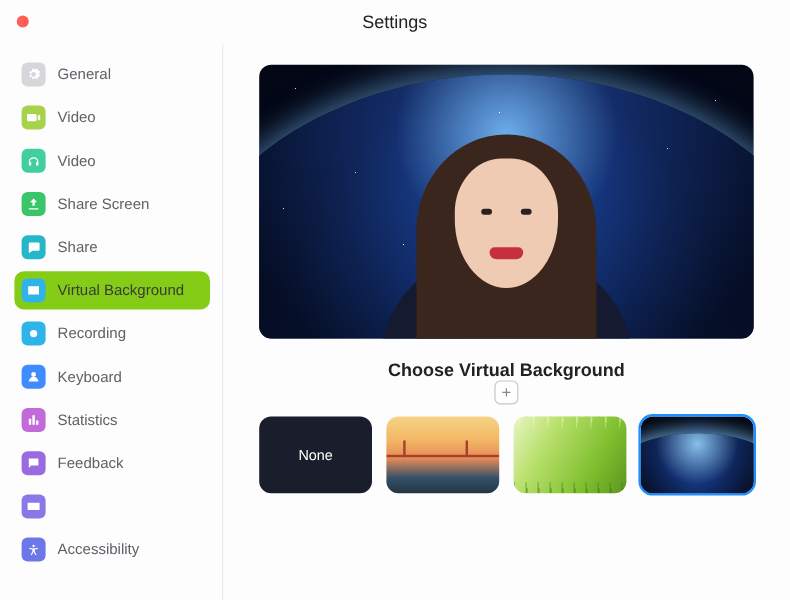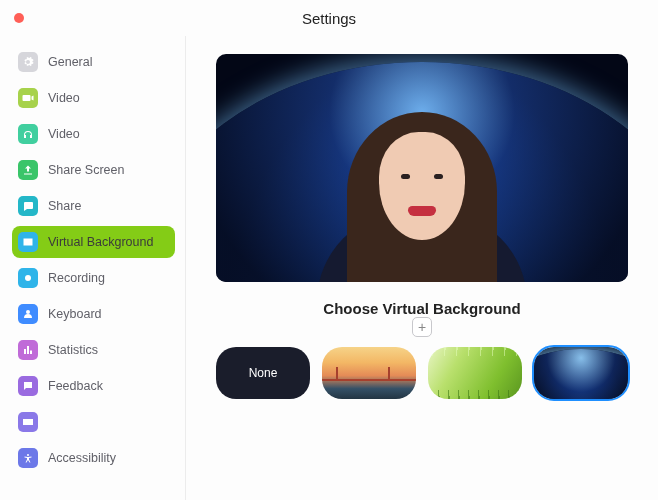--- a/index.html
+++ b/index.html
@@ -176,22 +176,22 @@
     font-size: 14px;
     cursor: pointer;
     background: #fff;
   }
   .thumbs {
     display: flex;
     gap: 12px;
   }
   .thumb {
     width: 94px;
-    height: 52px;
-    border-radius: 20px;
+    height: 64px;
+    border-radius: 10px;
     cursor: pointer;
     position: relative;
     overflow: hidden;
     flex-shrink: 0;
   }
   .thumb.selected {
     outline: 2.5px solid #1f8fff;
     outline-offset: 0;
   }
   .thumb-none {

